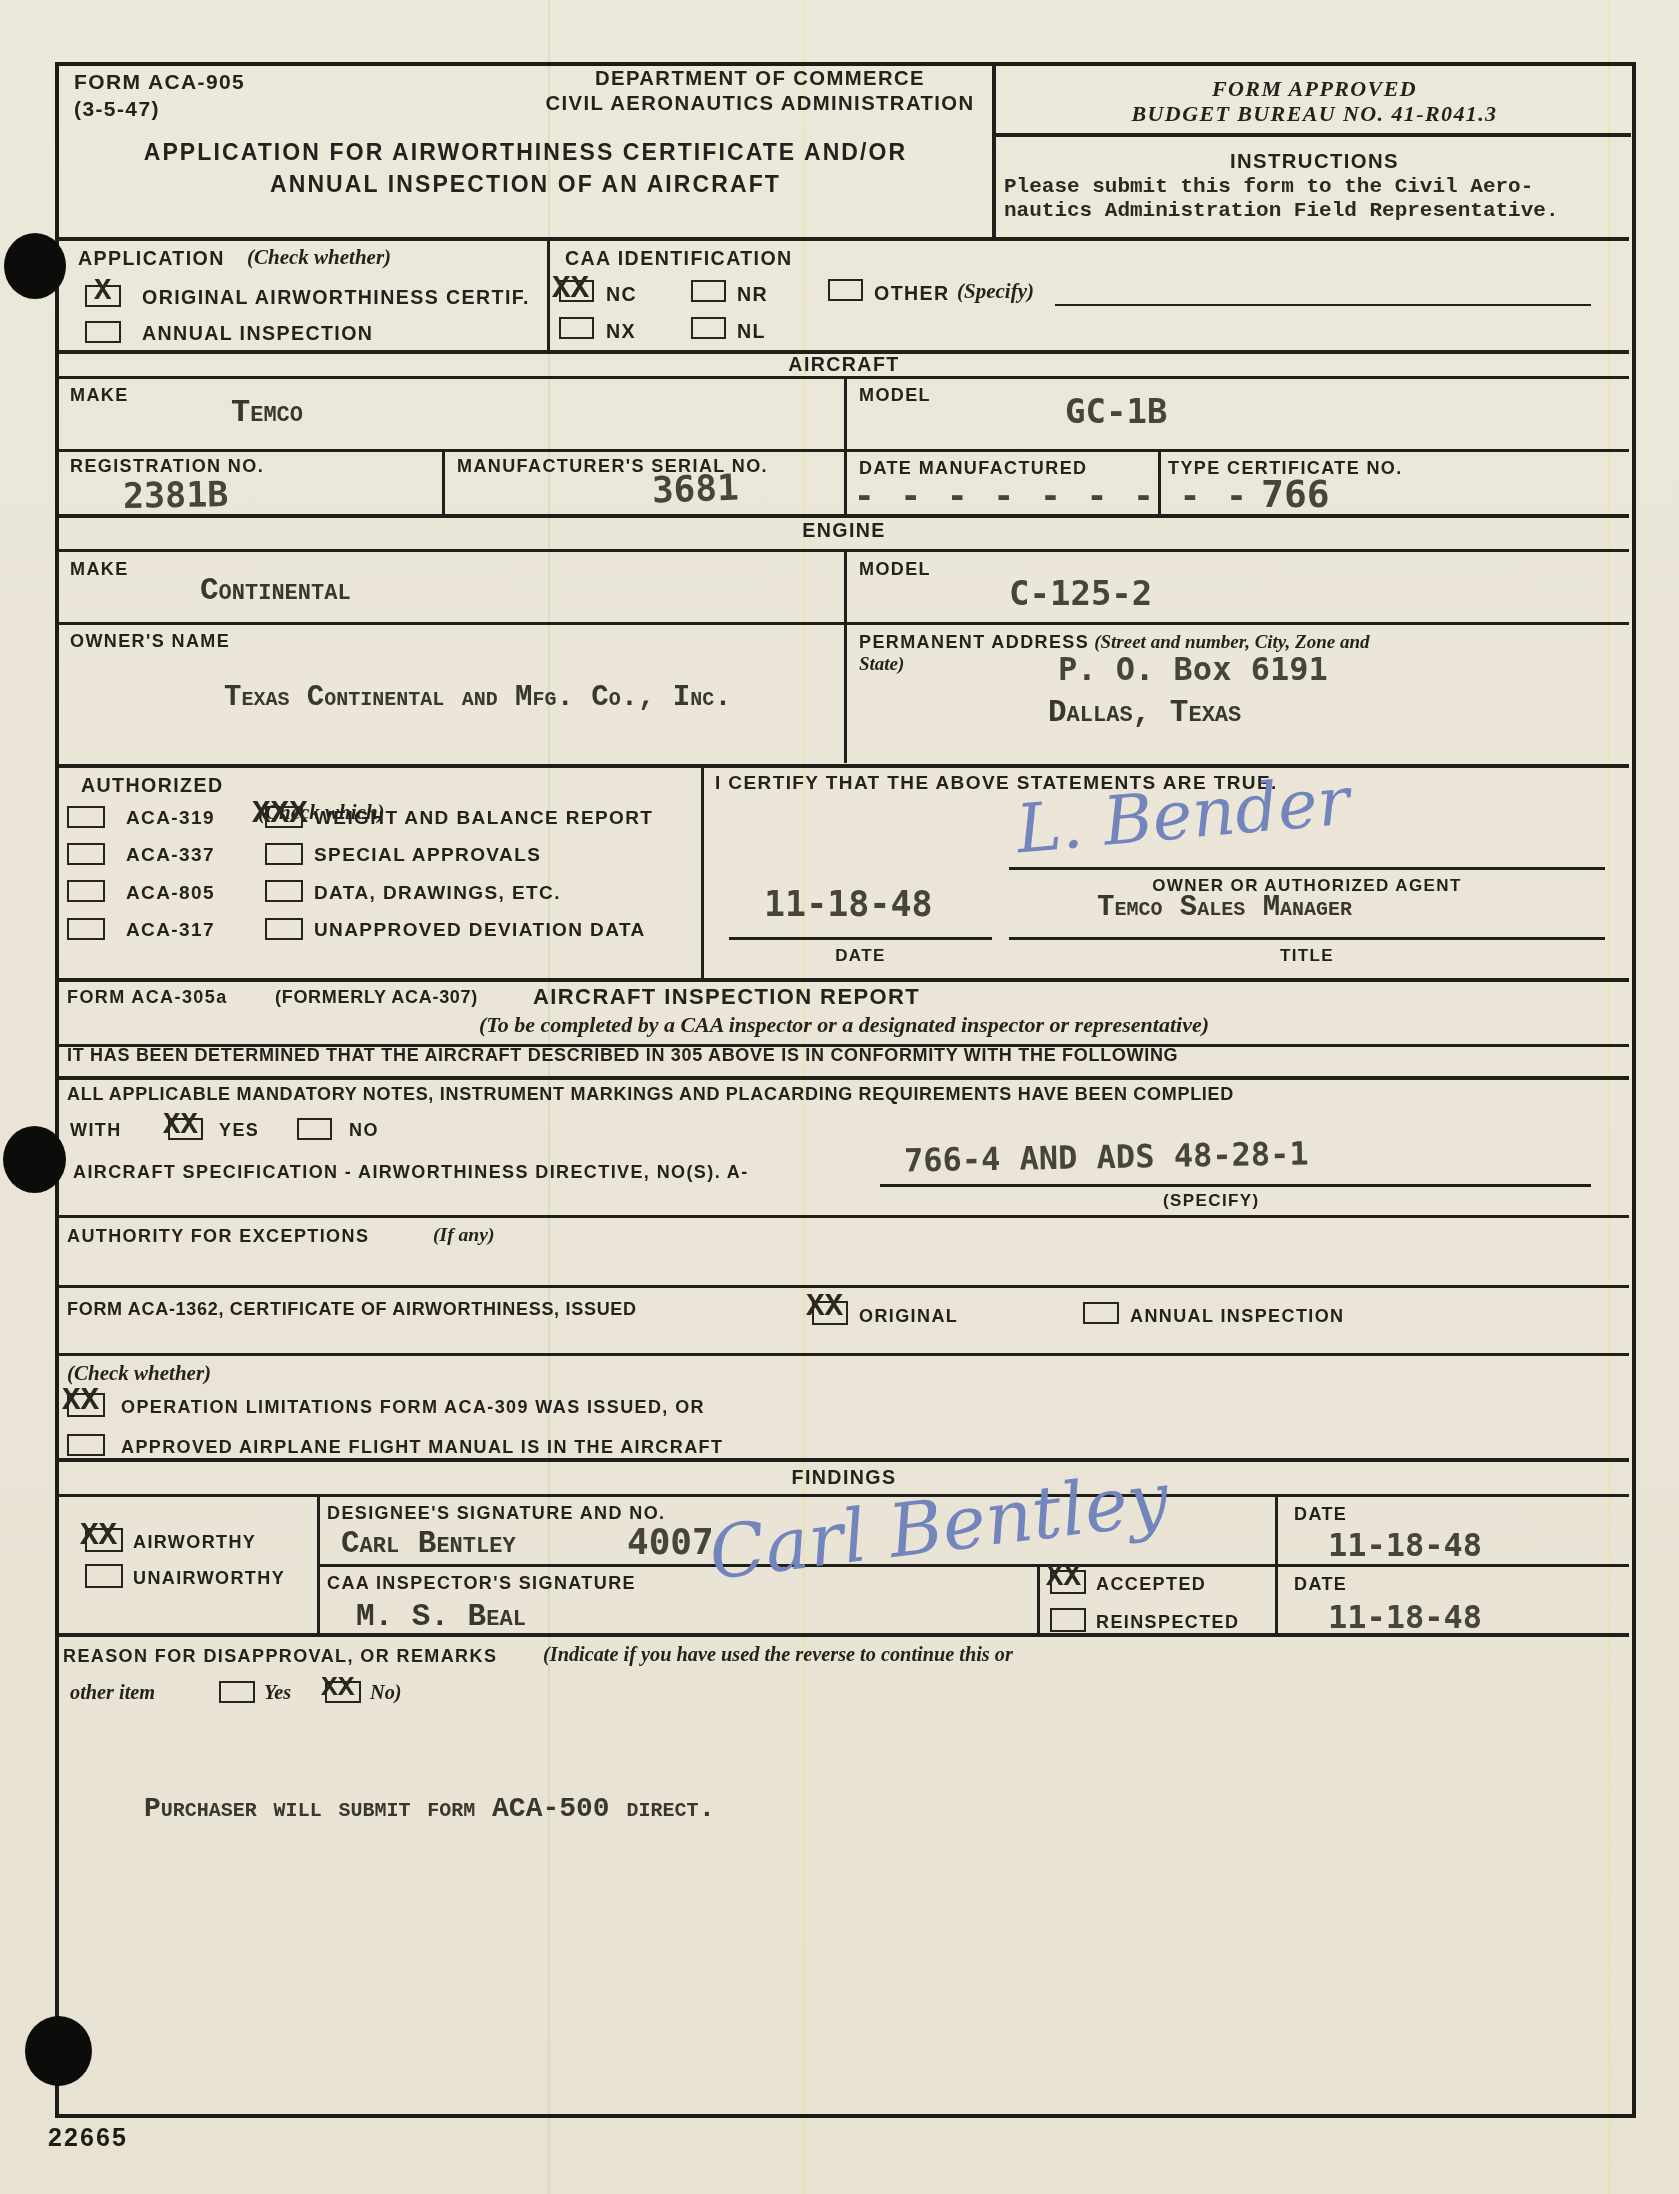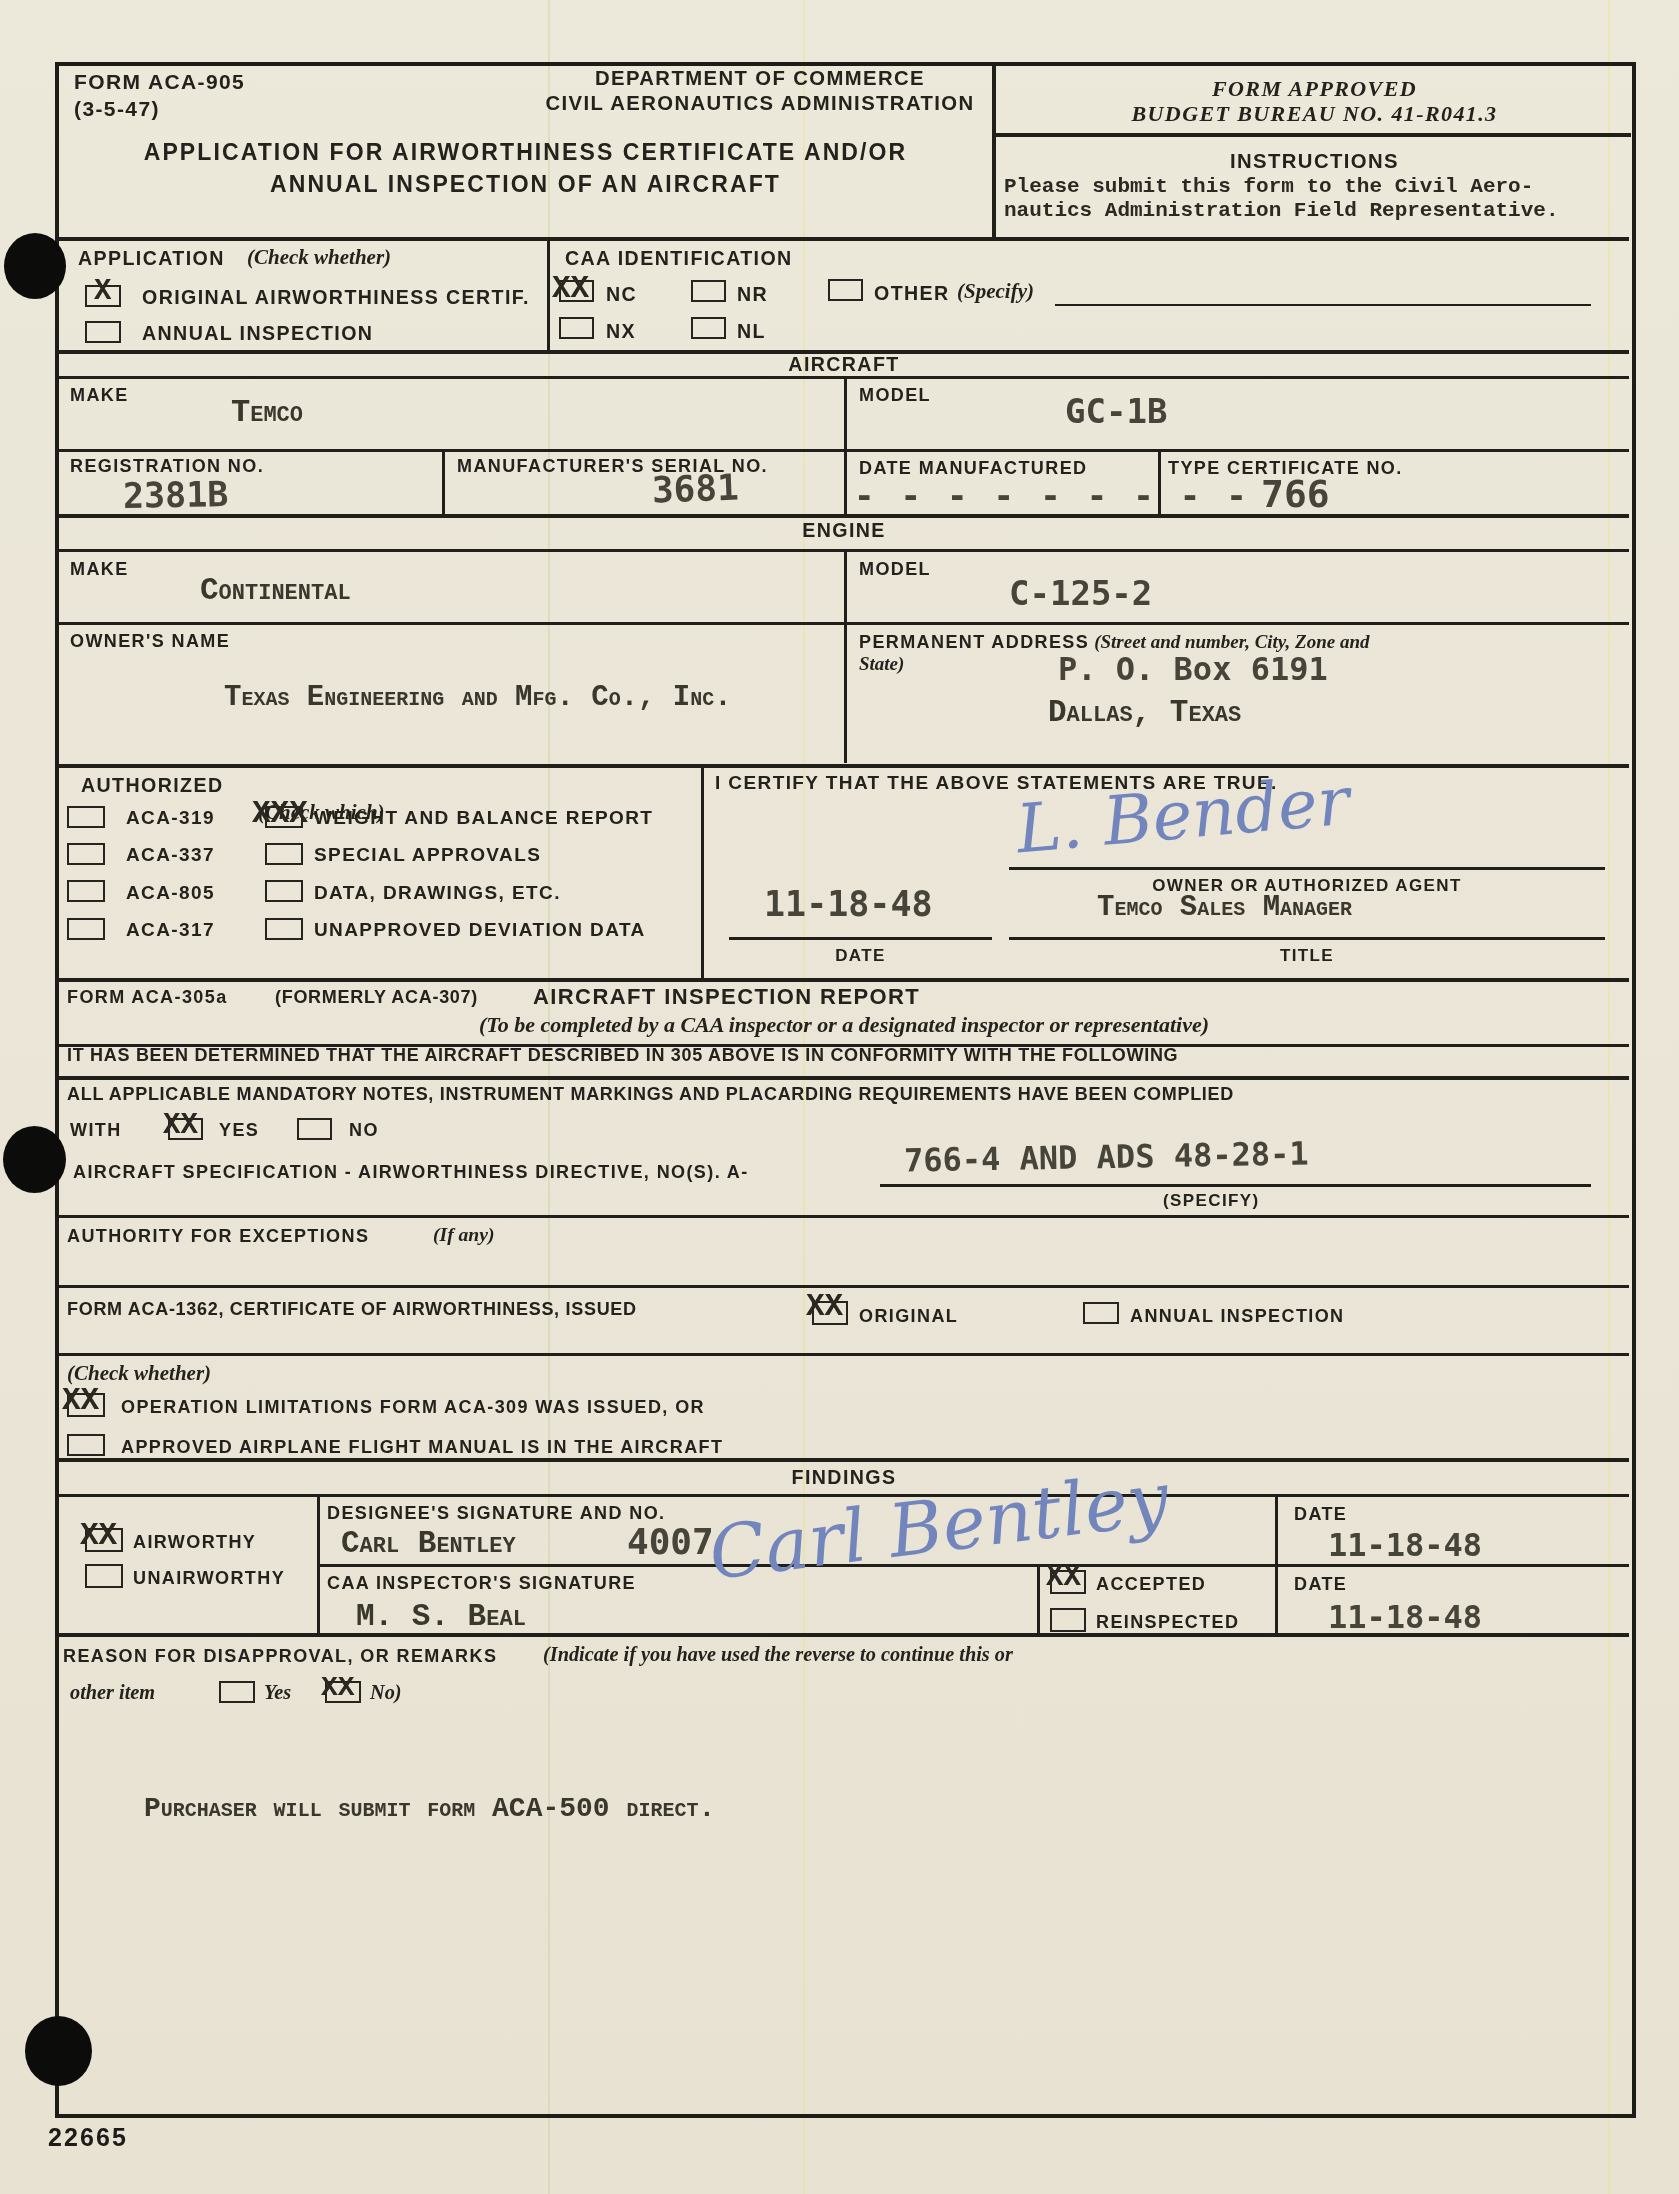--- a/index.html
+++ b/index.html
@@ -116,21 +116,21 @@
   <div class="b hand" style="left:854px;top:475px;font-size:34px;letter-spacing:2.8px;">- - - - - - - - -</div>
   <div class="b lbl" style="left:1168px;top:458px;font-size:18px;">TYPE CERTIFICATE NO.</div>
   <div class="b hand" style="left:1261px;top:472px;font-size:38px;">766</div>
 
   <div class="b lbl ctr" style="left:59px;top:519px;width:1570px;font-size:19.6px;">ENGINE</div>
   <div class="b lbl" style="left:70px;top:559px;font-size:18px;">MAKE</div>
   <div class="b typed" style="left:200px;top:573px;font-size:31px;">Continental</div>
   <div class="b lbl" style="left:859px;top:559px;font-size:18px;">MODEL</div>
   <div class="b hand" style="left:1009px;top:573px;font-size:34px;">C-125-2</div>
   <div class="b lbl" style="left:70px;top:631px;font-size:18px;">OWNER'S NAME</div>
-  <div class="b typed" style="left:224px;top:681px;font-size:29px;">Texas Engineering and Mfg. Co., Inc.</div>
+  <div class="b typed" style="left:224px;top:681px;font-size:29px;">Texas Continental and Mfg. Co., Inc.</div>
   <div class="b" style="left:859px;top:631px;font-size:18px;">
     <span class="lbl" style="font-size:18px;">PERMANENT ADDRESS</span>
     <span class="it" style="font-size:19px;">(Street and number, City, Zone and</span>
   </div>
   <div class="b it" style="left:859px;top:653px;font-size:19px;">State)</div>
   <div class="b hand" style="left:1058px;top:650px;font-size:32px;">P. O. Box 6191</div>
   <div class="b typed" style="left:1048px;top:695px;font-size:31px;">Dallas, Texas</div>
 
   <div class="b lbl" style="left:81px;top:774px;font-size:19.6px;">AUTHORIZED</div>
   <div class="b it" style="left:258px;top:772px;font-size:21px;margin-top:28px;">(Check which)</div>

